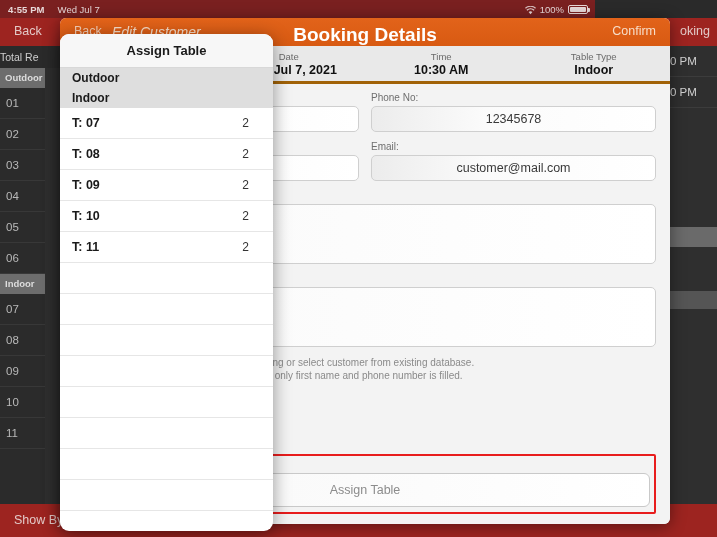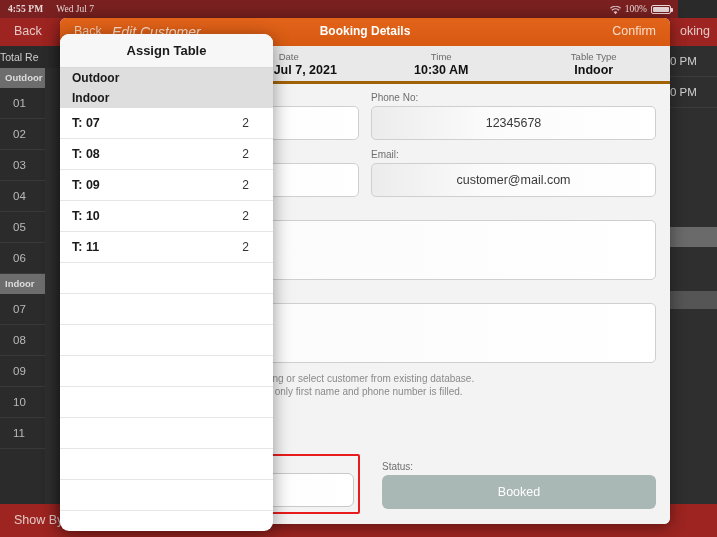--- a/index.html
+++ b/index.html
@@ -8,23 +8,23 @@
     font-family: "Liberation Sans", sans-serif;
     overflow: hidden;
     background: #1c1c1c;
   }
   #root { position: relative; width: 717px; height: 537px; }
 
   
   .bg-layer { position: absolute; inset: 0; background: #2a2a2a; }
 
   .status-bar {
-    position: absolute; left: 0; top: 0; width: 678px; height: 18px;
+    position: absolute; left: 0; top: 0; width: 595px; height: 18px;
     background: #7a2020; color: #e8d8d8;
-    font-size: 9.5px; display: flex; align-items: center; font-family: Liberation Serif, serif;
+    font-size: 9.5px; display: flex; align-items: center;
   }
   .sb-time { margin-left: 8px; font-weight: bold; letter-spacing: .1px; }
   .sb-date { margin-left: 13px; }
   .sb-right { margin-left: auto; margin-right: 7px; display: flex; align-items: center; gap: 4px; }
   .wifi-icon { display: inline-block; width: 11px; height: 9px; position: relative; top: 1px; }
   .sb-battery-pct { font-size: 9.5px; }
   .batt {
     width: 20px; height: 9px; border: 1px solid #e8d8d8; border-radius: 2px;
     position: relative; display: inline-block;
   }
@@ -49,21 +49,21 @@
     position: absolute; left: 0; top: 46px; width: 60px; height: 22px;
     color: #cfcfcf; font-size: 10.5px; padding-left: 0; line-height: 22px;
     background: #2b2b2b; white-space: nowrap; overflow: hidden;
   }
   .bg-sect {
     height: 20px; line-height: 20px; padding-left: 5px;
     background: #6d6d6d; color: #dddddd; font-size: 9.5px; font-weight: bold;
     white-space: nowrap; overflow: hidden;
   }
   .bg-row {
-    height: 31px; line-height: 31px; padding-left: 13px;
+    height: 31px; line-height: 31px; padding-left: 6px;
     color: #b9b9b9; font-size: 11.5px;
     border-bottom: 1px solid #383838; white-space: nowrap; overflow: hidden;
   }
   .bg-bottombar {
     position: absolute; left: 0; bottom: 0; width: 717px; height: 33px;
     background: #9d2420; color: #e3c9c7; font-size: 12.5px;
   }
   .bg-bottombar .showby { position: absolute; left: 14px; top: 9px; white-space: nowrap; }
 
   .bg-grid { position: absolute; left: 45px; top: 46px; right: 0; bottom: 33px; background: #2f2f2f; }
@@ -86,38 +86,38 @@
   }
   .modal-header {
     height: 28px; position: relative;
     background: linear-gradient(to bottom, #e2631a, #d85a12);
     color: #fff;
   }
   .modal-header .mh-back { position: absolute; left: 14px; top: 6px; font-size: 12.5px; color: #f4cdb4; }
   .modal-header .mh-edit { position: absolute; left: 52px; top: 6px; font-size: 14px; color: #f7ddc8; font-style: italic; }
   .modal-header .mh-title {
     position: absolute; left: 0; right: 0; top: 6px; text-align: center;
-    font-size: 12px; font-weight: bold; color: #ffffff;
+    font-size: 19px; font-weight: bold; color: #ffffff;
   }
   .modal-header .mh-confirm { position: absolute; right: 14px; top: 6px; font-size: 12.5px; color: #f7ddc8; }
 
   .summary {
     height: 38px; background: #e9e9e9; border-bottom: 3px solid #a16207;
     display: flex; align-items: stretch;
   }
   .sum-cell { flex: 1; display: flex; flex-direction: column; align-items: center; justify-content: center; }
   .sum-cell .lbl { font-size: 9.5px; color: #6a6a6a; line-height: 13px; }
   .sum-cell .val { font-size: 12.5px; color: #111; font-weight: bold; line-height: 15px; }
 
   .form { position: relative; padding: 8px 14px 0 14px; height: 440px; background: #f3f3f3; }
   .frow { display: flex; gap: 12px; }
   .fcol { flex: 1; }
   .flabel { font-size: 10px; color: #6f6f6f; margin-bottom: 3px; display: block; }
   .finput {
-    height: 34px; border: 1px solid #cfcfcf; border-radius: 5px;
+    height: 26px; border: 1px solid #cfcfcf; border-radius: 5px;
     background: linear-gradient(to right, #ececec, #fbfbfb 40%, #ffffff);
     font-size: 12.5px; color: #3a3a3a;
     display: flex; align-items: center; justify-content: center; text-align: center;
   }
   .finput.placeholder { color: #c3c3c3; }
   .ftextarea {
     border: 1px solid #cfcfcf; border-radius: 5px;
     background: linear-gradient(to right, #ececec, #fbfbfb 30%, #ffffff);
     font-size: 12.5px; color: #1a1a1a; padding: 5px 7px;
   }
@@ -300,24 +300,20 @@
       </div>
 
       <div class="help">- Key in customer information to create booking or select customer from existing database.
 - Customer will not be added into database if only first name and phone number is filled.</div>
 
       <div class="bottom-row">
         <div class="table-wrap">
           <span class="flabel">Table:</span>
           <div class="assign-btn">Assign Table</div>
         </div>
-        <div class="status-wrap">
-          <span class="flabel">Status:</span>
-          <div class="booked-btn">Booked</div>
-        </div>
       </div>
 
     </div>
   </div>
 
   <div class="popover">
     <div class="pop-title">Assign Table</div>
 
     <div>
       <div class="pop-seg-item">Outdoor</div>

